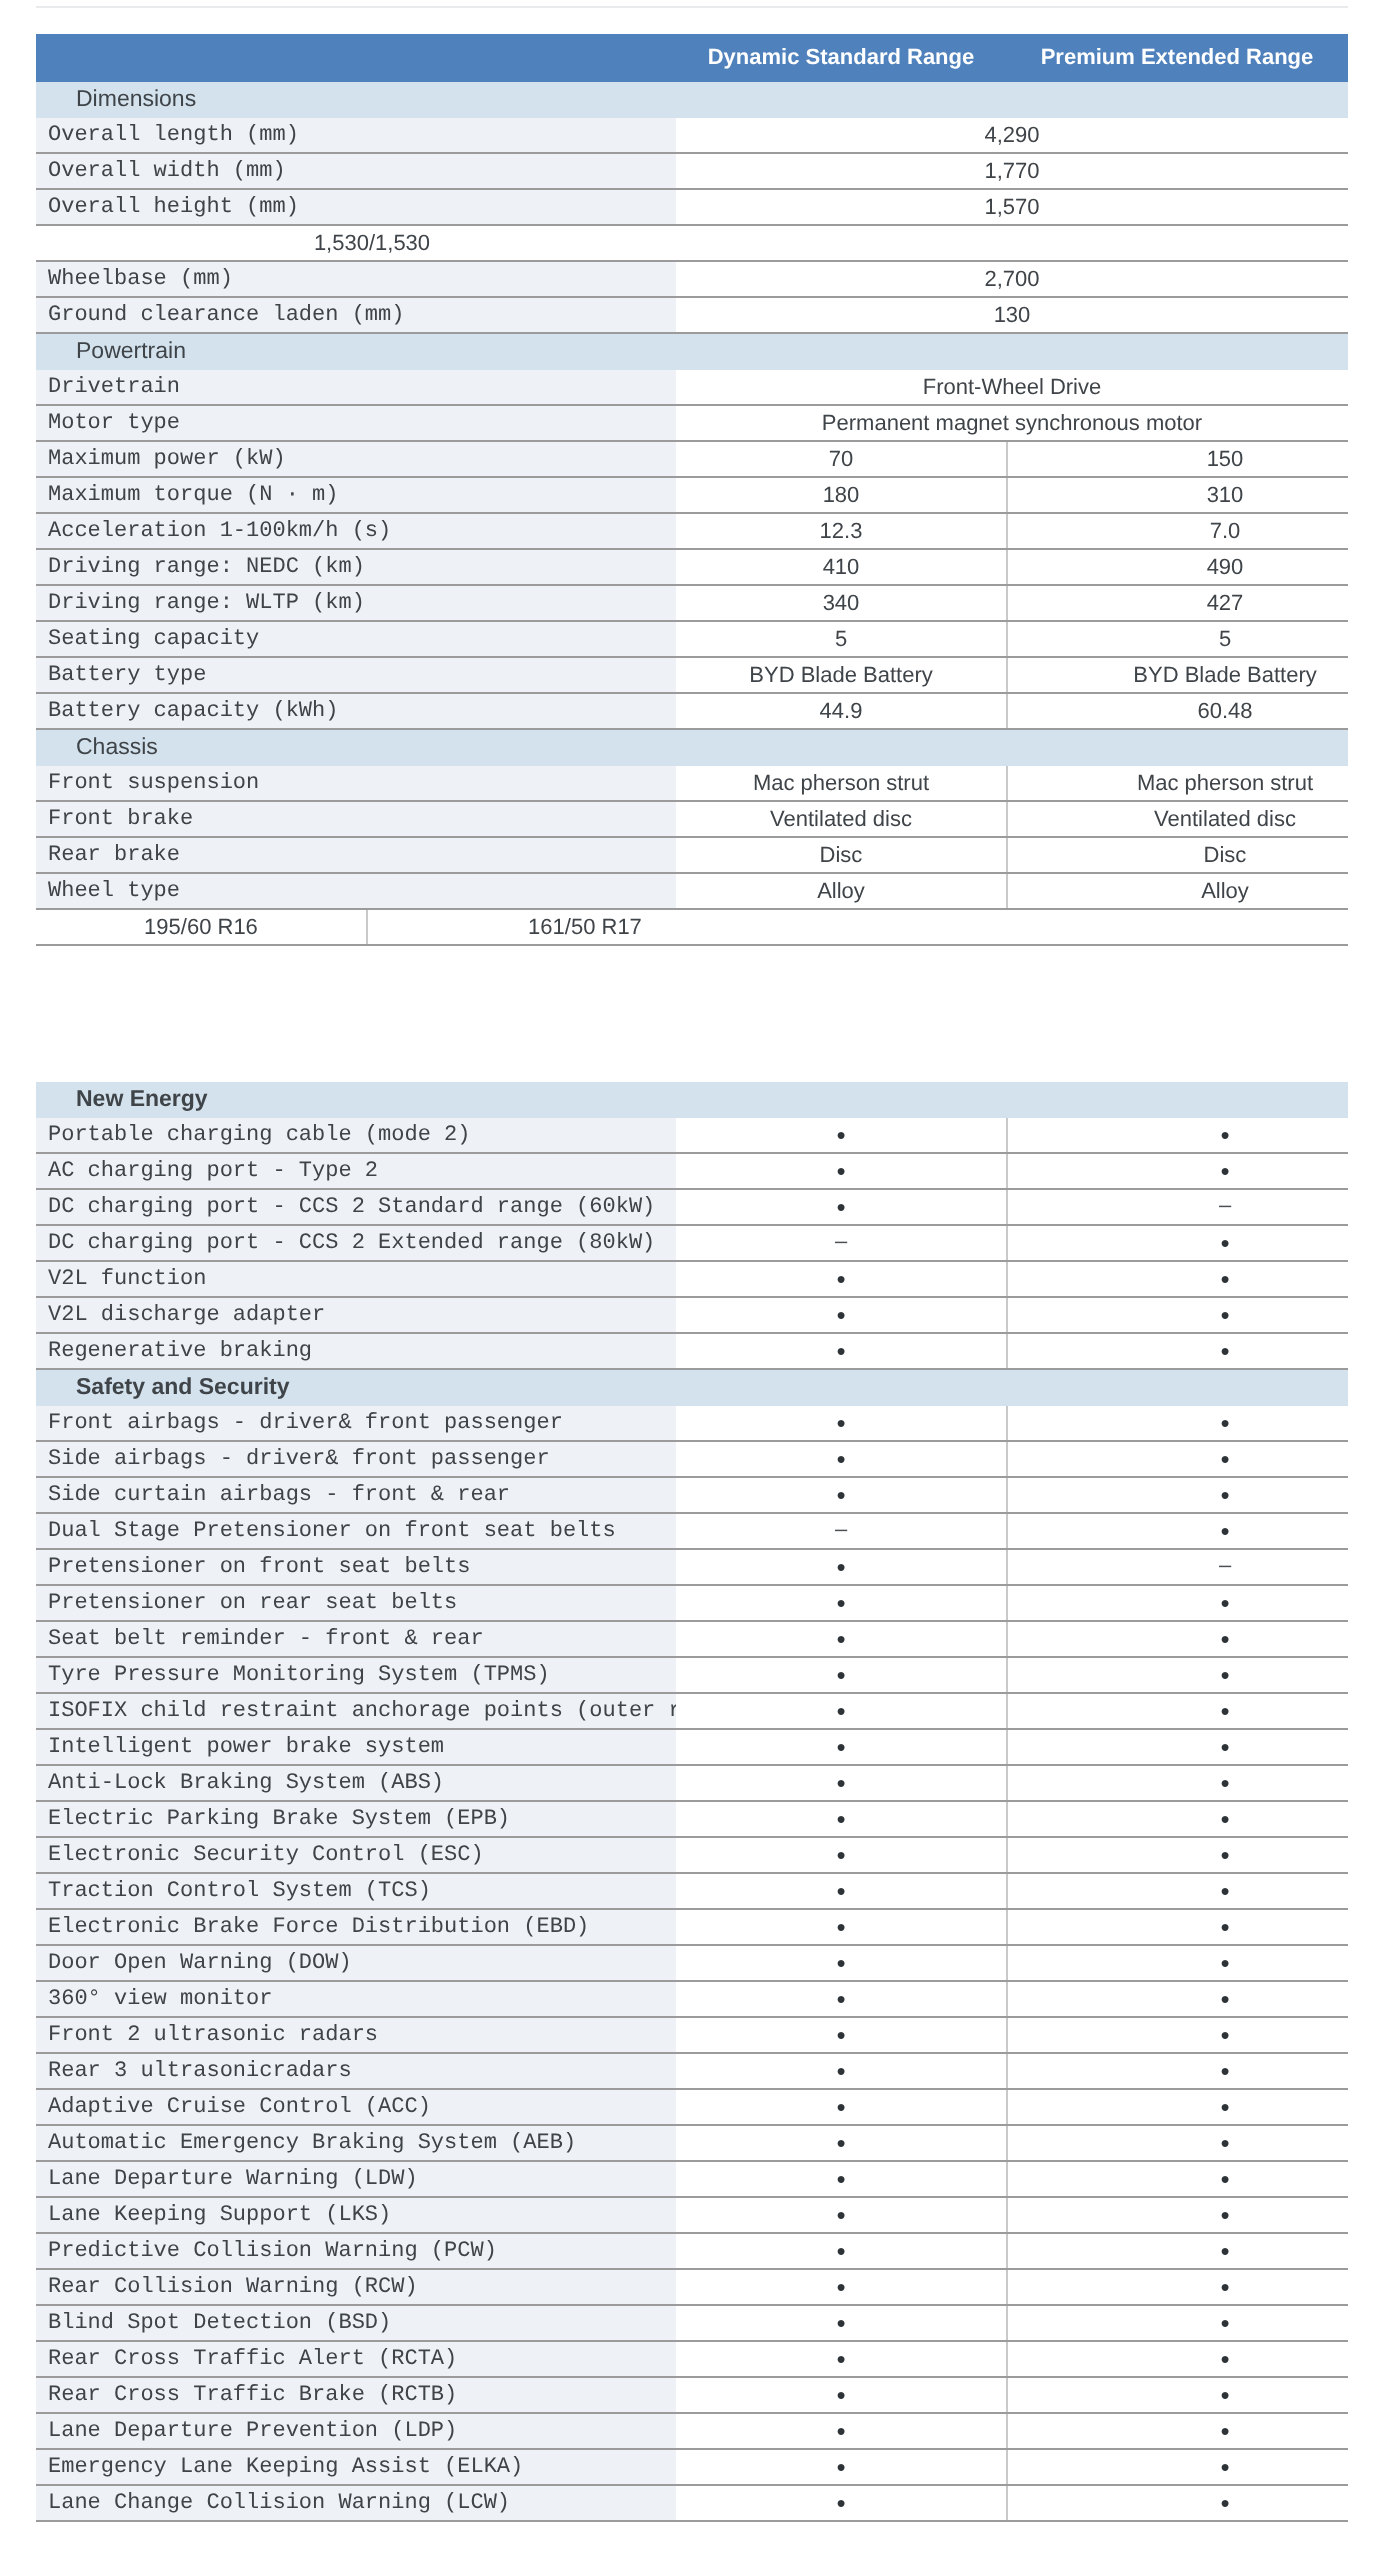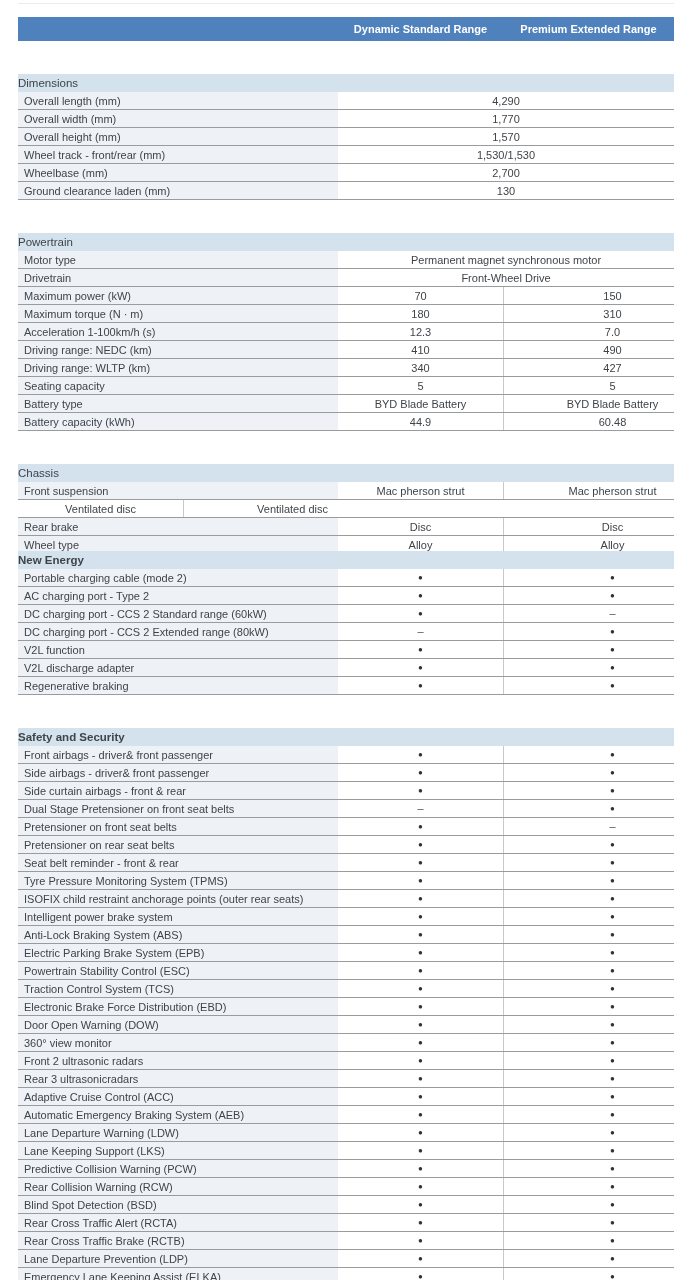--- a/index.html
+++ b/index.html
@@ -13,53 +13,52 @@
   }
   .sheet { position: relative; width: 664px; height: 1280px; border-radius: 16px; }
 
   .top-rule {
     position: absolute; left: 18px; top: 3px;
     width: 656px; height: 1px; background: #e9ebed;
   }
 
   .spec-table { position: absolute; left: 18px; width: 656px; }
   #table1 { top: 17px; }
-  #table2 { top: 518px; }
+  #table2 { top: 541px; }
 
   
   .thead {
     display: flex; height: 24px; align-items: center;
     background: var(--header-bg, #4f81bd);
     color: var(--header-text, #ffffff);
     font-size: 11px; font-weight: bold;
   }
   .thead .hlabel { width: 320px; height: 100%; }
   .thead .hcol { width: 165px; text-align: center; }
   .thead .hcol.second { width: 171px; }
 
   
   .section-row {
     display: flex; align-items: center;
-    height: 18px; padding-left: 0;
+    height: 18px; padding-left: 20px;
     background: var(--section-bg, #d4e2ed);
     font-size: 11.5px;
-    margin-top: 33px;
   }
   .section-row.bold { font-weight: bold; }
 
   
   .data-row {
     display: flex; height: 18px;
     border-bottom: 1px solid var(--row-border, #9b9b9b);
   }
   .cell-label {
     width: 320px; padding-left: 6px;
     background: var(--label-bg, #eef2f7);
     display: flex; align-items: center;
-    font-size: 11px; white-space: nowrap; overflow: hidden;
+    font-size: 11px; white-space: nowrap; overflow: hidden; font-family: Liberation Mono, monospace;
   }
   .cell-val {
     width: 165px; display: flex; align-items: center; justify-content: center;
     font-size: 11px; background: #ffffff; white-space: nowrap;
   }
   .cell-val.second { width: 171px; border-left: 1px solid var(--divider, #c9c9c9); padding-left: 47px; }
   .cell-val.cell-span { width: 336px; }
 
   .dot  { font-size: 8px; line-height: 1; color: var(--dot-color, #2e3338); }
   .dash { font-size: 11px; line-height: 1; color: #4a4f54; }
@@ -84,39 +83,38 @@
         </div>
         <div class="data-row">
           <div class="cell-label">Overall width (mm)</div>
           <div class="cell-val cell-span">1,770</div>
         </div>
         <div class="data-row">
           <div class="cell-label">Overall height (mm)</div>
           <div class="cell-val cell-span">1,570</div>
         </div>
         <div class="data-row">
-          <div class="cell-label">Wheel track - front/rear (mm)</div>
           <div class="cell-val cell-span">1,530/1,530</div>
         </div>
         <div class="data-row">
           <div class="cell-label">Wheelbase (mm)</div>
           <div class="cell-val cell-span">2,700</div>
         </div>
         <div class="data-row">
           <div class="cell-label">Ground clearance laden (mm)</div>
           <div class="cell-val cell-span">130</div>
         </div>
         <div class="section-row">Powertrain</div>
         <div class="data-row">
+          <div class="cell-label">Drivetrain</div>
+          <div class="cell-val cell-span">Front-Wheel Drive</div>
+        </div>
+        <div class="data-row">
           <div class="cell-label">Motor type</div>
           <div class="cell-val cell-span">Permanent magnet synchronous motor</div>
-        </div>
-        <div class="data-row">
-          <div class="cell-label">Drivetrain</div>
-          <div class="cell-val cell-span">Front-Wheel Drive</div>
         </div>
         <div class="data-row">
           <div class="cell-label">Maximum power (kW)</div>
           <div class="cell-val">70</div>
           <div class="cell-val second">150</div>
         </div>
         <div class="data-row">
           <div class="cell-label">Maximum torque (N · m)</div>
           <div class="cell-val">180</div>
           <div class="cell-val second">310</div>
@@ -151,20 +149,21 @@
           <div class="cell-val">44.9</div>
           <div class="cell-val second">60.48</div>
         </div>
         <div class="section-row">Chassis</div>
         <div class="data-row">
           <div class="cell-label">Front suspension</div>
           <div class="cell-val">Mac pherson strut</div>
           <div class="cell-val second">Mac pherson strut</div>
         </div>
         <div class="data-row">
+          <div class="cell-label">Front brake</div>
           <div class="cell-val">Ventilated disc</div>
           <div class="cell-val second">Ventilated disc</div>
         </div>
         <div class="data-row">
           <div class="cell-label">Rear brake</div>
           <div class="cell-val">Disc</div>
           <div class="cell-val second">Disc</div>
         </div>
         <div class="data-row">
           <div class="cell-label">Wheel type</div>
@@ -347,21 +346,21 @@
         <div class="data-row">
           <div class="cell-label">Electric Parking Brake System (EPB)</div>
           <div class="cell-val">
             <span class="dot">●</span>
           </div>
           <div class="cell-val second">
             <span class="dot">●</span>
           </div>
         </div>
         <div class="data-row">
-          <div class="cell-label">Powertrain Stability Control (ESC)</div>
+          <div class="cell-label">Electronic Security Control (ESC)</div>
           <div class="cell-val">
             <span class="dot">●</span>
           </div>
           <div class="cell-val second">
             <span class="dot">●</span>
           </div>
         </div>
         <div class="data-row">
           <div class="cell-label">Traction Control System (TCS)</div>
           <div class="cell-val">

